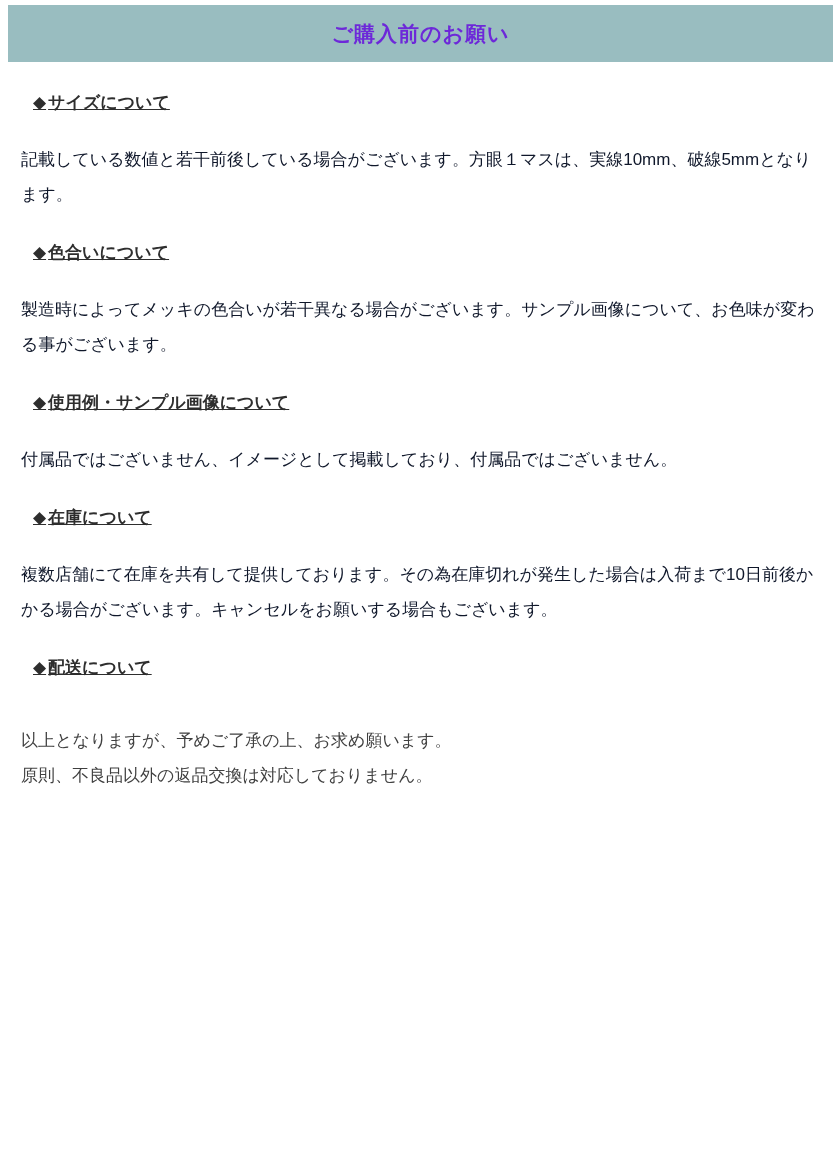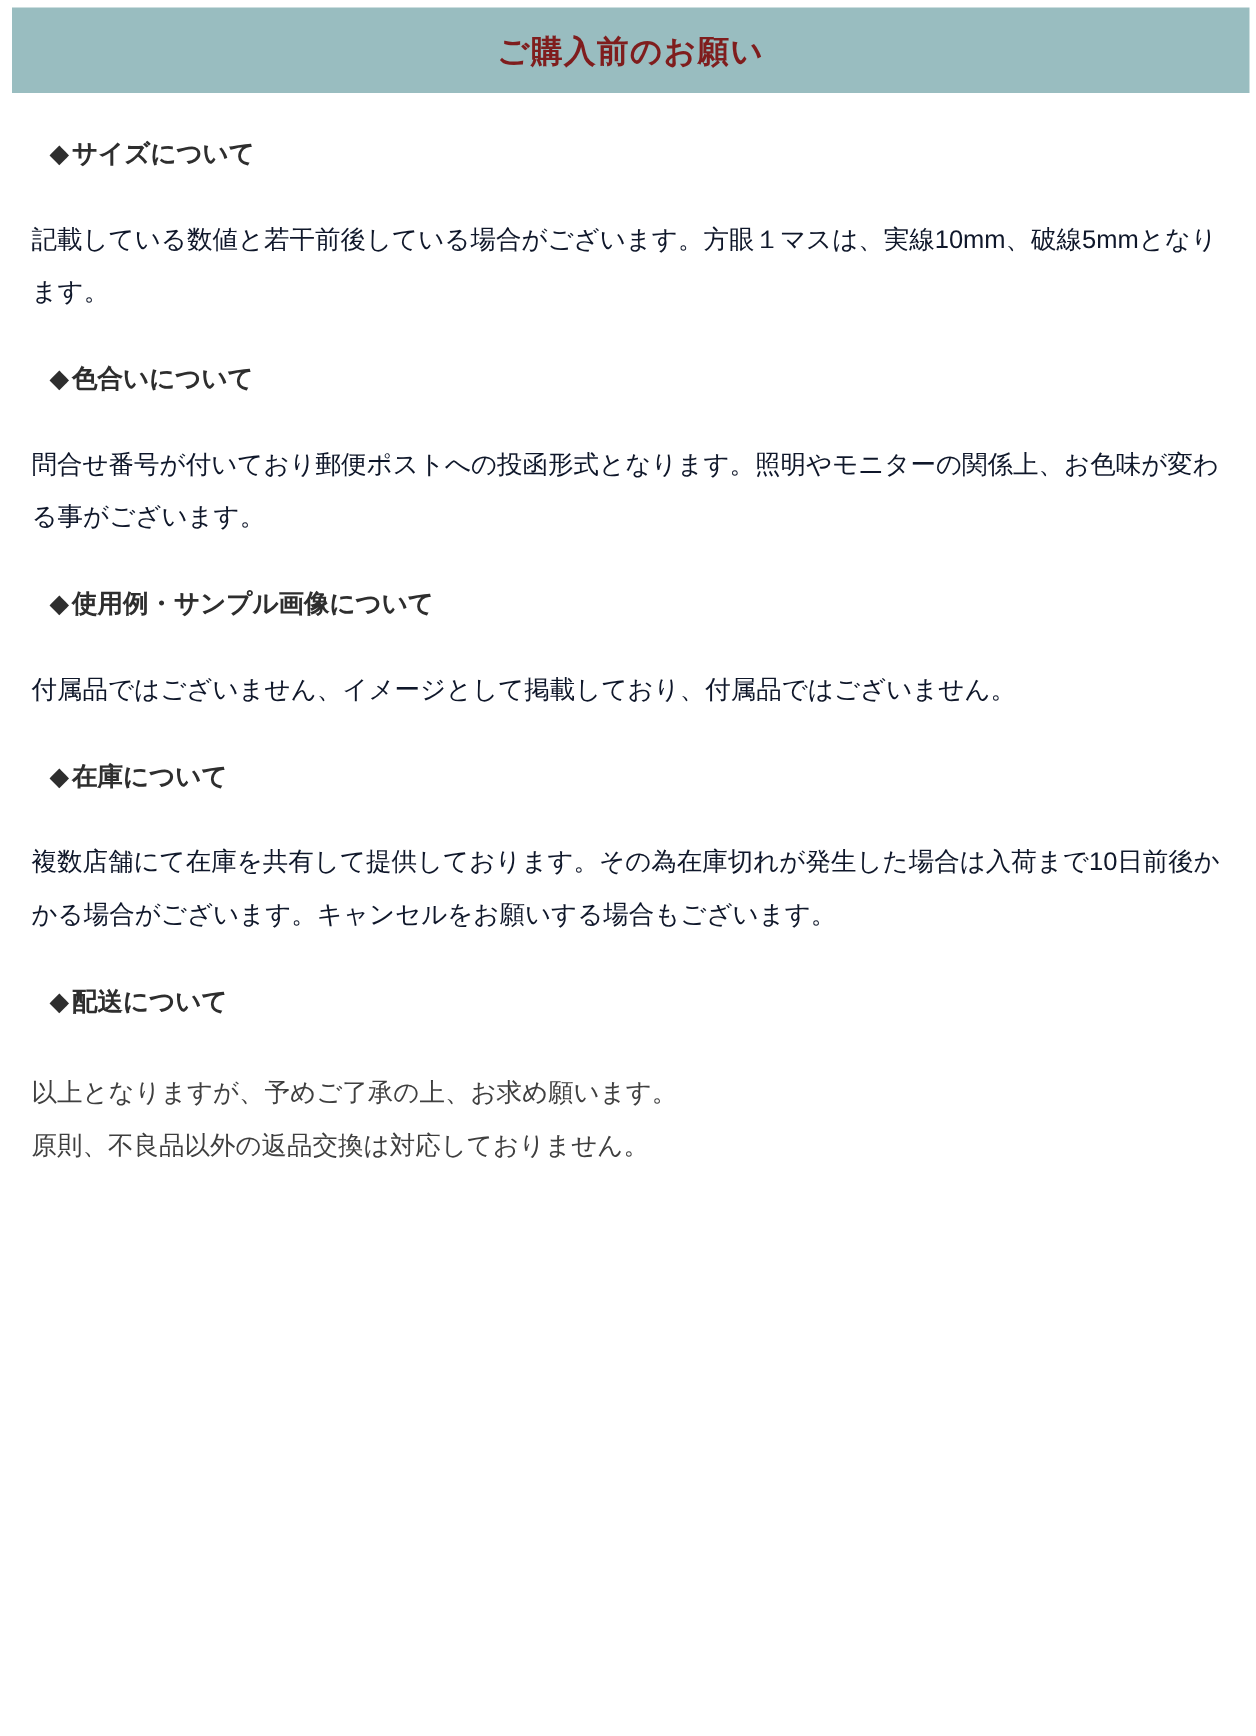--- a/index.html
+++ b/index.html
@@ -17,47 +17,48 @@
   }
   .header-band {
     margin: 5px 4px 0 8px;
     height: 57px;
     background: #99BDC0;
     display: flex;
     align-items: center;
     justify-content: center;
   }
   .header-band .title {
-    color: #7f1d1d;
+    color: #6d28d9;
     font-size: 21px;
     font-weight: bold;
     letter-spacing: 1px;
   }
   .content {
     padding: 0;
   }
   .section-heading {
     margin: 30px 10px 0 33px;
     font-size: 17px;
     font-weight: bold;
     color: #2e2e2e;
     line-height: 22px;
+    text-decoration: underline;
   }
   .section-heading .bullet {
     margin-right: 2px;
   }
   .section-body {
     margin: 28px 12px 0 21px;
     font-size: 17px;
     color: #0f172a;
     line-height: 35px;
     white-space: pre-line;
   }
   .closing {
-    margin: 32px 12px 0 21px;
+    margin: 44px 12px 0 21px;
     font-size: 17px;
     color: #3f3f3f;
     line-height: 35px;
     white-space: pre-line;
   }
 </style>
 </head>
 <body>
 
 <div class="page">
@@ -68,21 +69,21 @@
 
   <div class="content">
 
     <div>
       <div class="section-heading"><span class="bullet">◆</span><span>サイズについて</span></div>
       <div class="section-body">記載している数値と若干前後している場合がございます。方眼１マスは、実線10mm、破線5mmとなります。</div>
     </div>
 
     <div>
       <div class="section-heading"><span class="bullet">◆</span><span>色合いについて</span></div>
-      <div class="section-body">問合せ番号が付いており郵便ポストへの投函形式となります。照明やモニターの関係上、お色味が変わる事がございます。</div>
+      <div class="section-body">製造時によってメッキの色合いが若干異なる場合がございます。サンプル画像について、お色味が変わる事がございます。</div>
     </div>
 
     <div>
       <div class="section-heading"><span class="bullet">◆</span><span>使用例・サンプル画像について</span></div>
       <div class="section-body">付属品ではございません、イメージとして掲載しており、付属品ではございません。</div>
     </div>
 
 
     <div>
       <div class="section-heading"><span class="bullet">◆</span><span>在庫について</span></div>

